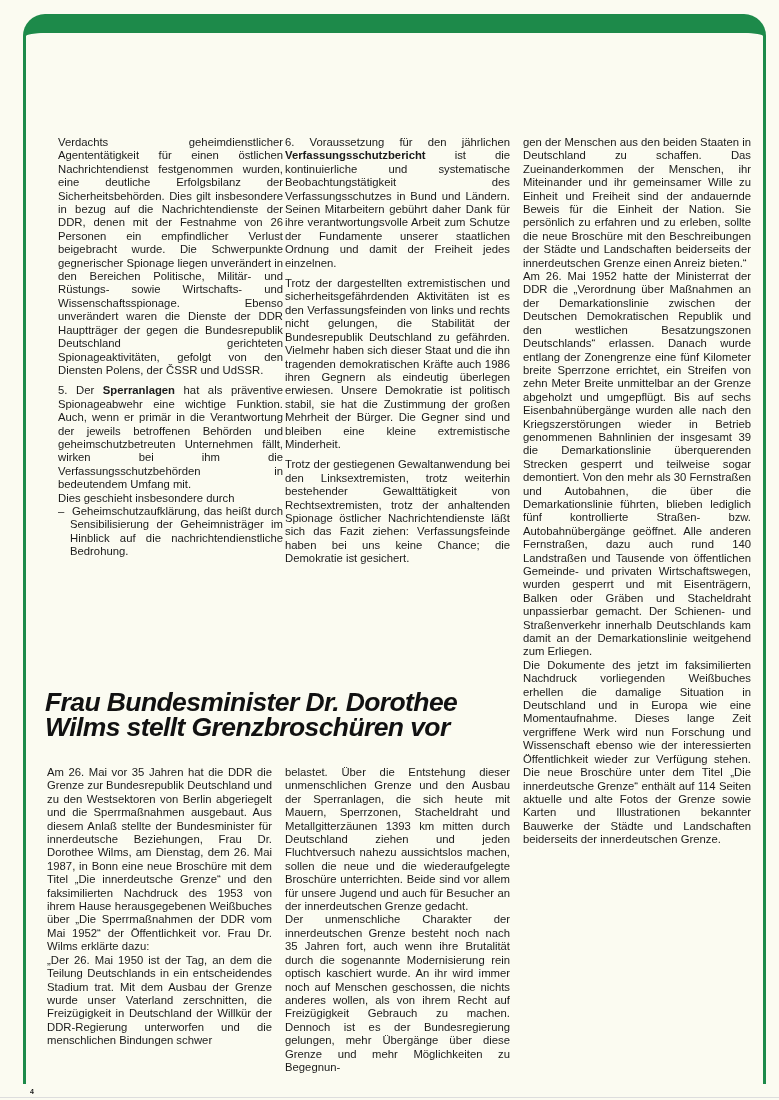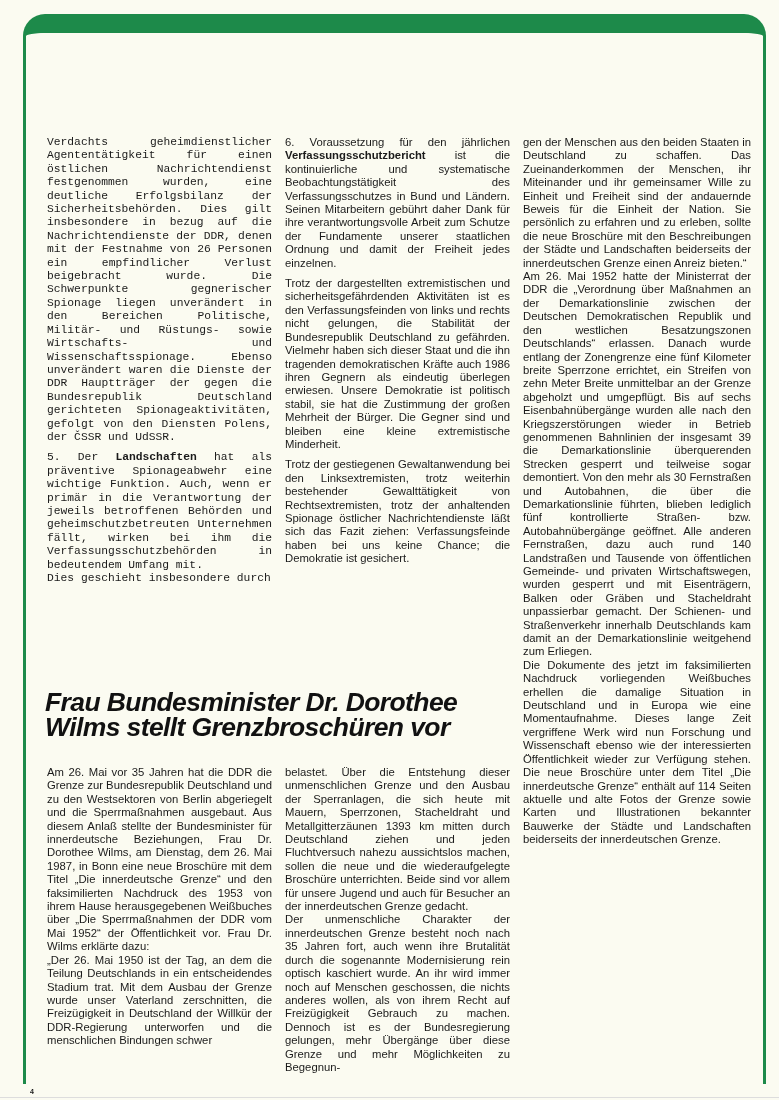--- a/index.html
+++ b/index.html
@@ -19,21 +19,21 @@
   .frame-inner {
     position: absolute; left: 26px; top: 33px; width: 737px; height: 40px;
     background: #fbfbf1; border-radius: 18px 18px 0 0;
   }
   .col {
     position: absolute; font-size: 11.3px; line-height: 13.4px;
     text-align: justify; hyphens: manual;
   }
   .col p { margin: 0 0 7px 0; }
   .col p.tight { margin: 0; }
-  .c1 { left: 47px; top: 136px; width: 225px; font-family: Liberation Mono, monospace; }
+  .c1 { left: 58px; top: 136px; width: 225px; }
   .c2 { left: 285px; top: 136px; width: 225px; }
   .c3 { left: 523px; top: 136px; width: 228px; }
   .c4 { left: 47px; top: 766px; width: 225px; }
   .c5 { left: 285px; top: 766px; width: 225px; }
   ul.dash { list-style: none; margin: 0; padding: 0; }
   ul.dash li { padding-left: 12px; text-indent: -12px; margin: 0; }
   ul.dash li::before { content: "\2013\00a0\00a0"; }
   .headline {
     position: absolute; left: 45px; top: 690px; width: 470px;
     font-family: "Liberation Sans", sans-serif; font-weight: bold; font-style: italic;
@@ -46,23 +46,24 @@
   .hline { position: absolute; left: 0; top: 1097px; width: 779px; height: 1px; background: #ddd; }
 </style>
 </head>
 <body>
 
 <div class="frame"></div>
 <div class="frame-inner"></div>
 
 <div class="col c1">
   <p>Verdachts geheimdienstlicher Agententätigkeit für einen östlichen Nachrichtendienst festgenommen wurden, eine deutliche Erfolgsbilanz der Sicherheitsbehörden. Dies gilt insbesondere in bezug auf die Nachrichtendienste der DDR, denen mit der Festnahme von 26 Personen ein empfindlicher Verlust beigebracht wurde. Die Schwerpunkte gegnerischer Spionage liegen unverändert in den Bereichen Politische, Militär- und Rüstungs- sowie Wirtschafts- und Wissenschaftsspionage. Ebenso unverändert waren die Dienste der DDR Hauptträger der gegen die Bundesrepublik Deutschland gerichteten Spionageaktivitäten, gefolgt von den Diensten Polens, der ČSSR und UdSSR.</p>
-  <p class="tight"><span>5. Der </span><b>Landschaften</b><span> hat als präventive Spionageabwehr eine wichtige Funktion. Auch, wenn er primär in die Verantwortung der jeweils betroffenen Behörden und geheimschutzbetreuten Unternehmen fällt, wirken bei ihm die Verfassungsschutzbehörden in bedeutendem Umfang mit.</span></p>
+  <p class="tight"><span>5. Der </span><b>Sperranlagen</b><span> hat als präventive Spionageabwehr eine wichtige Funktion. Auch, wenn er primär in die Verantwortung der jeweils betroffenen Behörden und geheimschutzbetreuten Unternehmen fällt, wirken bei ihm die Verfassungsschutzbehörden in bedeutendem Umfang mit.</span></p>
   <p class="tight">Dies geschieht insbesondere durch</p>
   <ul class="dash">
+    <li>Geheimschutzaufklärung, das heißt durch Sensibilisierung der Geheimnisträger im Hinblick auf die nachrichtendienstliche Bedrohung.</li>
   </ul>
 </div>
 
 <div class="col c2">
   <p><span>6. Voraussetzung für den jährlichen </span><b>Verfassungsschutzbericht</b><span> ist die kontinuierliche und systematische Beobachtungstätigkeit des Verfassungsschutzes in Bund und Ländern. Seinen Mitarbeitern gebührt daher Dank für ihre verantwortungsvolle Arbeit zum Schutze der Fundamente unserer staatlichen Ordnung und damit der Freiheit jedes einzelnen.</span></p>
   <p>Trotz der dargestellten extremistischen und sicherheitsgefährdenden Aktivitäten ist es den Verfassungsfeinden von links und rechts nicht gelungen, die Stabilität der Bundesrepublik Deutschland zu gefährden. Vielmehr haben sich dieser Staat und die ihn tragenden demokratischen Kräfte auch 1986 ihren Gegnern als eindeutig überlegen erwiesen. Unsere Demokratie ist politisch stabil, sie hat die Zustimmung der großen Mehrheit der Bürger. Die Gegner sind und bleiben eine kleine extremistische Minderheit.</p>
   <p>Trotz der gestiegenen Gewaltanwendung bei den Linksextremisten, trotz weiterhin bestehender Gewalttätigkeit von Rechtsextremisten, trotz der anhaltenden Spionage östlicher Nachrichtendienste läßt sich das Fazit ziehen: Verfassungsfeinde haben bei uns keine Chance; die Demokratie ist gesichert.</p>
 </div>
 
 <div class="col c3">

